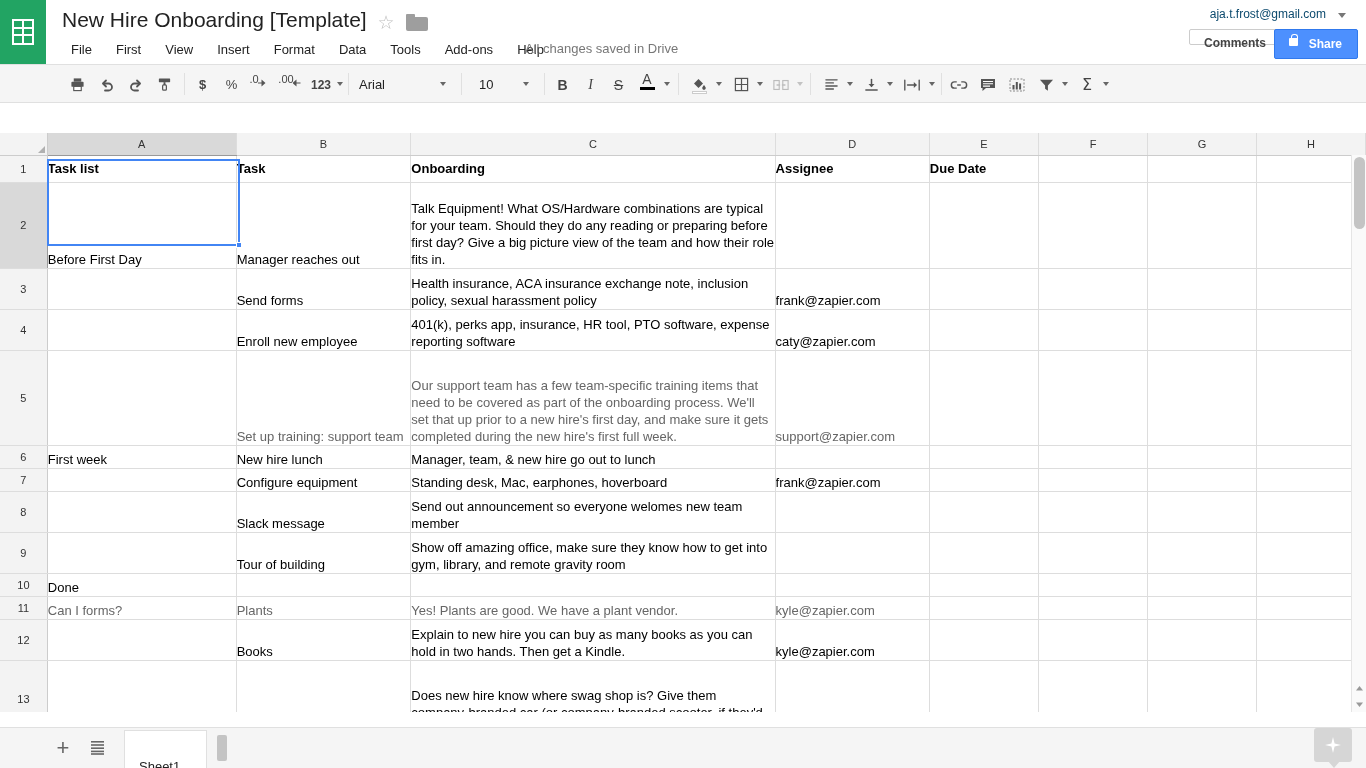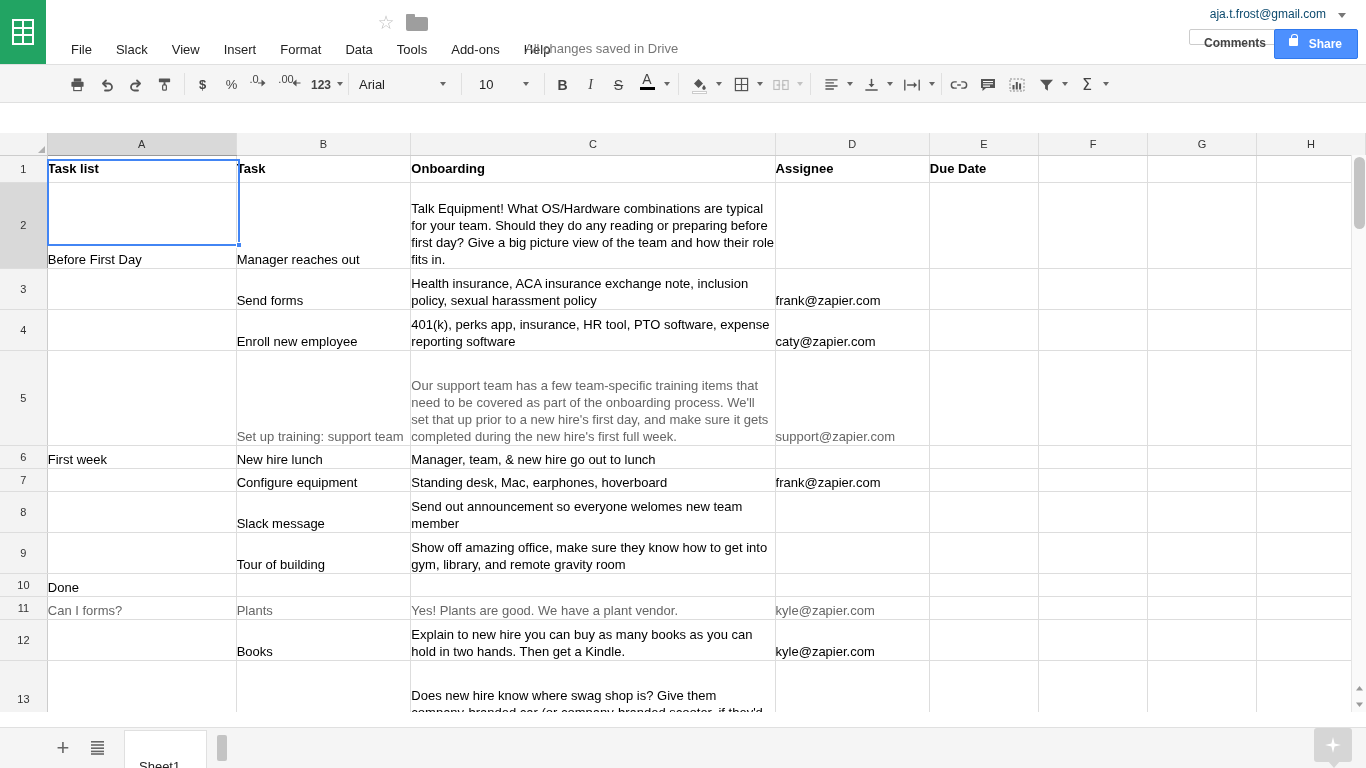--- a/index.html
+++ b/index.html
@@ -200,29 +200,30 @@
 </style>
 </head>
 <body>
 
 <div id="app">
 
   <div class="topbar">
     <div class="app-logo">
       <div class="logo-glyph"></div>
     </div>
+    <div class="doc-title">New Hire Onboarding [Template]</div>
     <div class="star-icon">☆</div>
     <div class="folder-icon">
       <div class="f-t"></div>
         <div class="f-b"></div>
     </div>
 
     <div class="menubar">
       <div class="menu-item">File</div>
-      <div class="menu-item">Slack</div>
+      <div class="menu-item">First</div>
       <div class="menu-item">View</div>
       <div class="menu-item">Insert</div>
       <div class="menu-item">Format</div>
       <div class="menu-item">Data</div>
       <div class="menu-item">Tools</div>
       <div class="menu-item">Add-ons</div>
       <div class="menu-item">Help</div>
     </div>
     <div class="save-state">All changes saved in Drive</div>
 

